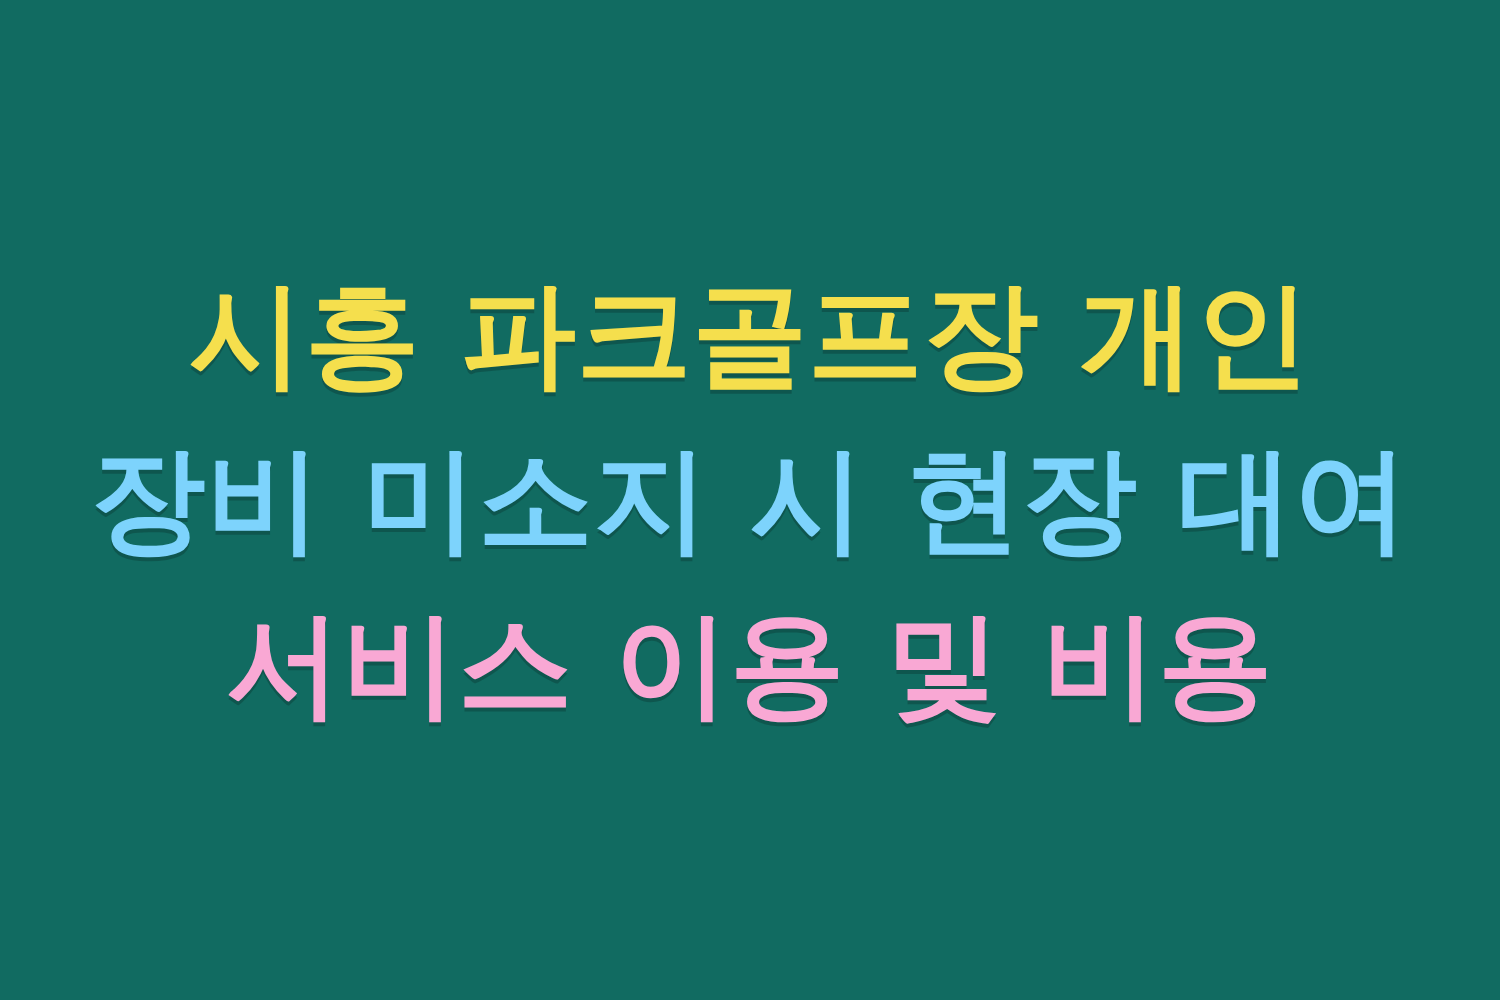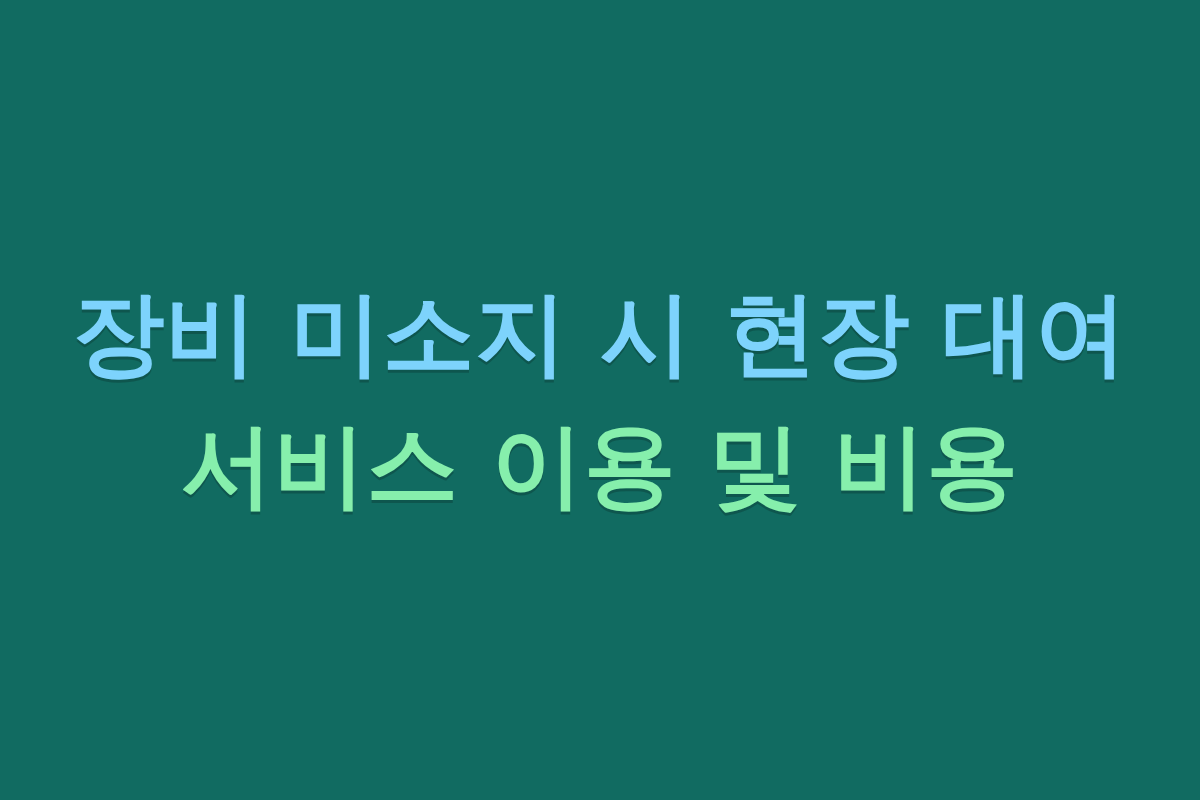--- a/index.html
+++ b/index.html
@@ -57,20 +57,21 @@
   .headline-line.line-2 { font-size: 92px; }
   .headline-line.line-3 { font-size: 92px; }
 </style>
 </head>
 <body>
 
 <div id="banner-card" style="background: rgb(17, 107, 97);">
 
   <div id="headline-block">
 
+    <span class="headline-line line-1" style="color: rgb(245, 223, 77);">시흥 파크골프장 개인</span>
 
     <span class="headline-line line-2" style="color: #7dd3fc;">장비 미소지 시 현장 대여</span>
 
-    <span class="headline-line line-3" style="color: #86efac;">서비스 이용 및 비용</span>
+    <span class="headline-line line-3" style="color: #f9a8d4;">서비스 이용 및 비용</span>
 
   </div>
 
 </div>
 
 </body></html>

